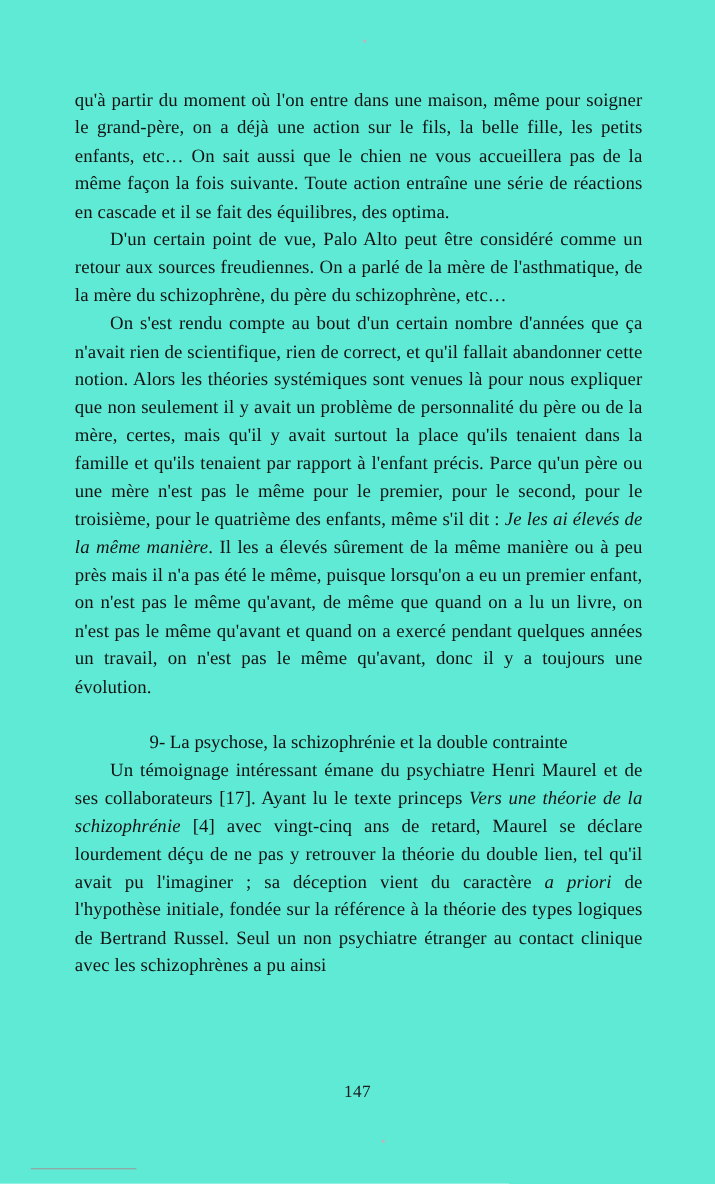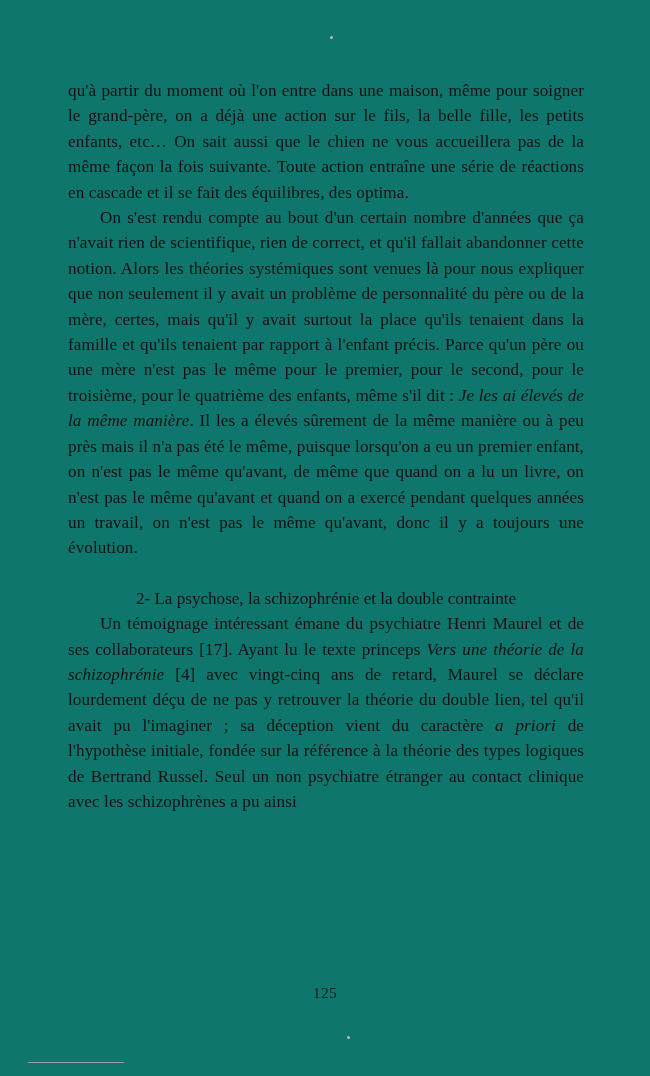--- a/index.html
+++ b/index.html
@@ -15,21 +15,21 @@
     font-family: "Liberation Serif", serif;
     color: #121212;
   }
 
   .page {
     position: absolute;
     left: 0;
     top: 0;
     width: 650px;
     height: 1076px;
-    background: #0f766e;
+    background: #5eead4;
   }
 
   .text-column {
     position: absolute;
     left: 68px;
     top: 78px;
     width: 516px;
   }
 
   p {
@@ -94,25 +94,26 @@
 <body>
 
 <div class="page">
 
   <div class="speck speck-a"></div>
   <div class="speck speck-b"></div>
 
   <div class="text-column">
 
     <p id="para-1"><span>qu'à partir du moment où l'on entre dans une maison, même pour soigner le grand-père, on a déjà une action sur le fils, la belle fille, les petits enfants, etc… On sait aussi que le chien ne vous accueillera pas de la même façon la fois suivante. Toute action entraîne une série de réactions en cascade et il se fait des équilibres, des optima.</span></p>
+    <p id="para-2" class="indent"><span>D'un certain point de vue, Palo Alto peut être considéré comme un retour aux sources freudiennes. On a parlé de la mère de l'asthmatique, de la mère du schizophrène, du père du schizophrène, etc…</span></p>
     <p id="para-3" class="indent"><span>On s'est rendu compte au bout d'un certain nombre d'années que ça n'avait rien de scientifique, rien de correct, et qu'il fallait abandonner cette notion. Alors les théories systémiques sont venues là pour nous expliquer que non seulement il y avait un problème de personnalité du père ou de la mère, certes, mais qu'il y avait surtout la place qu'ils tenaient dans la famille et qu'ils tenaient par rapport à l'enfant précis. Parce qu'un père ou une mère n'est pas le même pour le premier, pour le second, pour le troisième, pour le quatrième des enfants, même s'il dit : </span><span class="it">Je les ai élevés de la même manière</span><span>. Il les a élevés sûrement de la même manière ou à peu près mais il n'a pas été le même, puisque lorsqu'on a eu un premier enfant, on n'est pas le même qu'avant, de même que quand on a lu un livre, on n'est pas le même qu'avant et quand on a exercé pendant quelques années un travail, on n'est pas le même qu'avant, donc il y a toujours une évolution.</span></p>
 
-    <h2 class="section-heading gap-before">2- La psychose, la schizophrénie et la double contrainte</h2>
+    <h2 class="section-heading gap-before">9- La psychose, la schizophrénie et la double contrainte</h2>
 
     <p id="para-5" class="indent"><span>Un témoignage intéressant émane du psychiatre Henri Maurel et de ses collaborateurs [17]. Ayant lu le texte princeps </span><span class="it">Vers une théorie de la schizophrénie</span><span> [4] avec vingt-cinq ans de retard, Maurel se déclare lourdement déçu de ne pas y retrouver la théorie du double lien, tel qu'il avait pu l'imaginer ; sa déception vient du caractère </span><span class="it">a priori</span><span> de l'hypothèse initiale, fondée sur la référence à la théorie des types logiques de Bertrand Russel. Seul un non psychiatre étranger au contact clinique avec les schizophrènes a pu ainsi</span></p>
 
   </div>
 
-  <div class="folio">125</div>
+  <div class="folio">147</div>
 
   <div class="edge-rule"></div>
 
 </div>
 
 </body></html>

